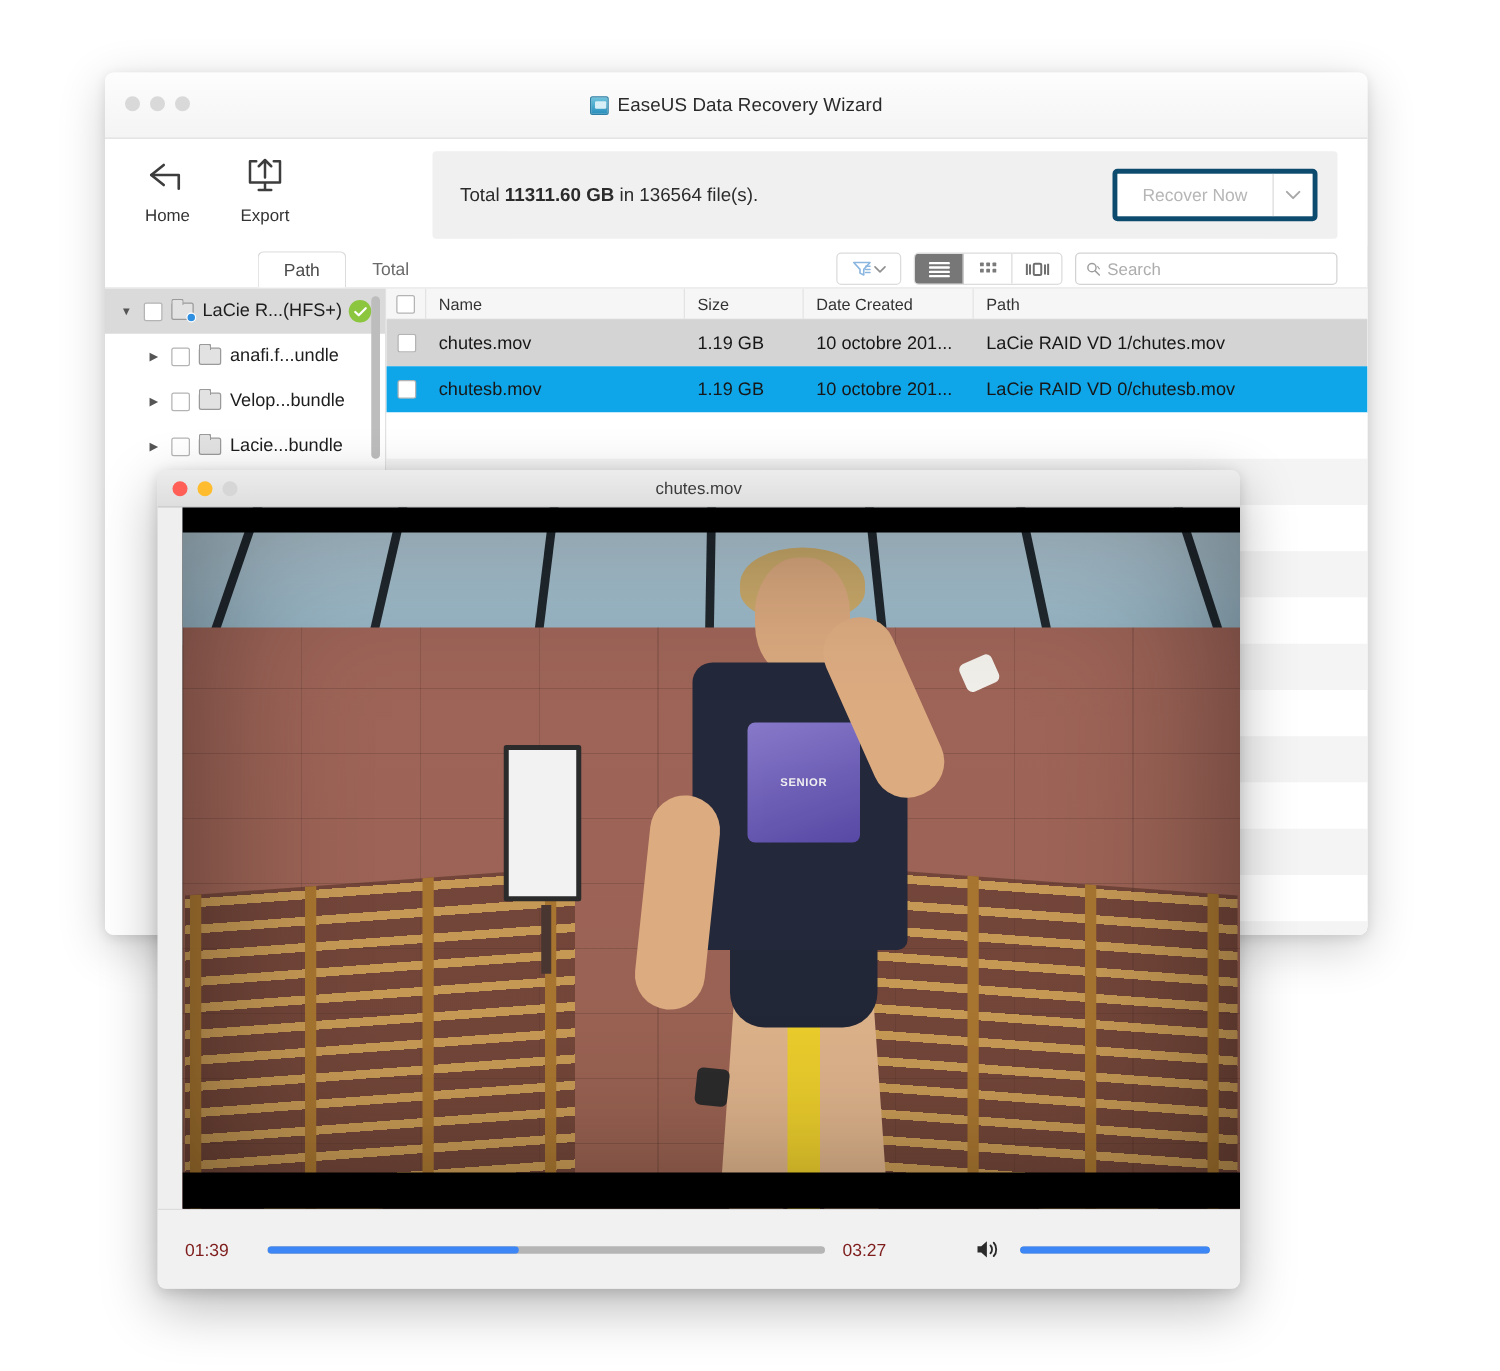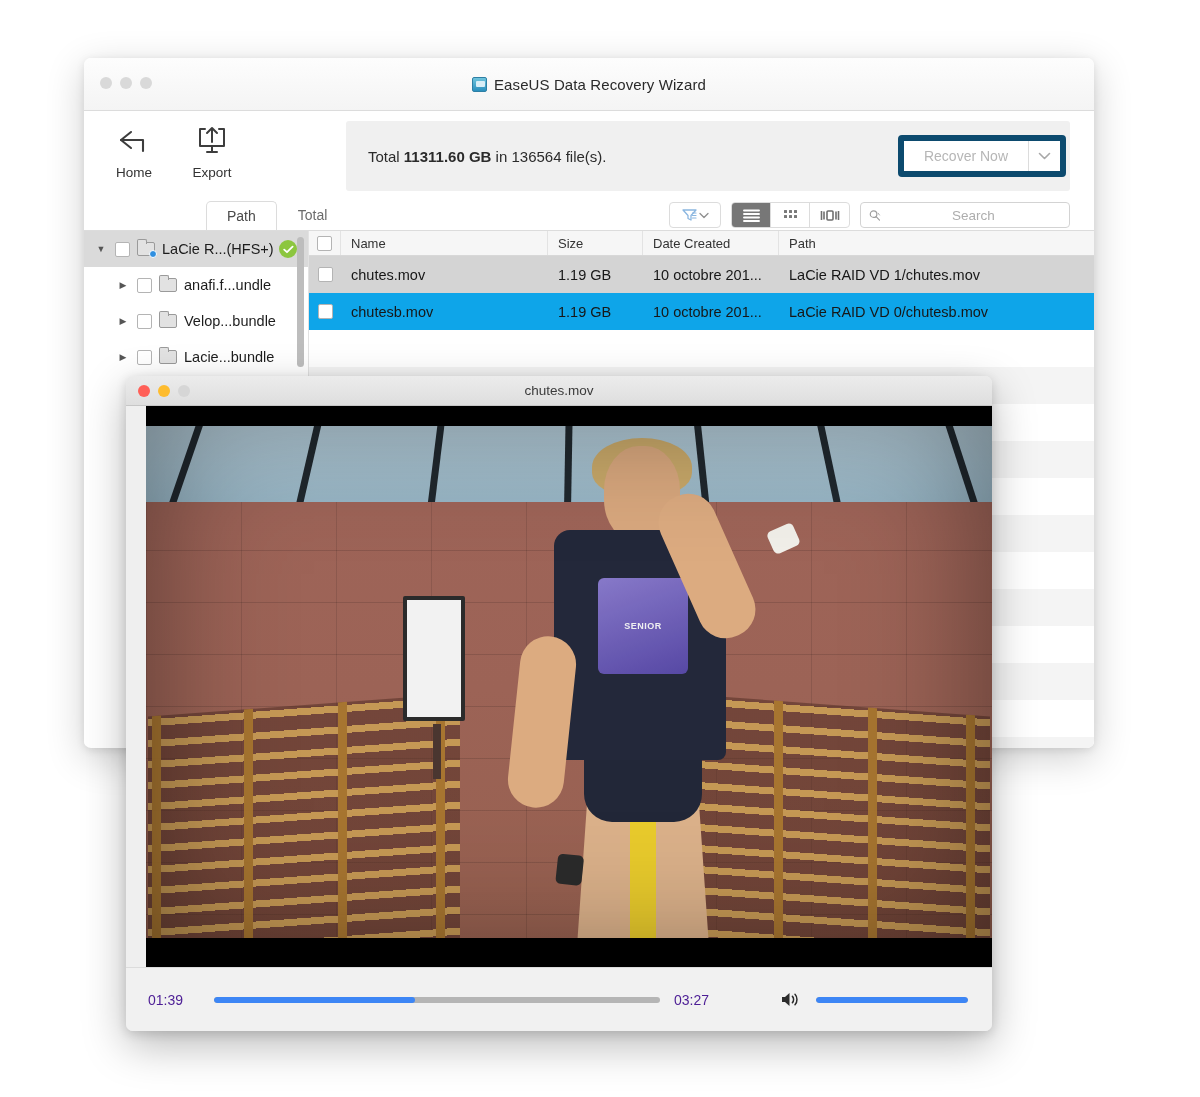--- a/index.html
+++ b/index.html
@@ -45,25 +45,25 @@
   .toolbar { height: 86px; display: flex; align-items: flex-start; background: #ffffff; }
   .tool-left { width: 262px; display: flex; padding: 12px 0 0 24px; gap: 26px; }
   .tool-btn { width: 52px; display: flex; flex-direction: column; align-items: center; gap: 6px; cursor: default; }
   .tool-btn .ic { height: 36px; display: flex; align-items: center; justify-content: center; }
   .tool-btn .lbl { font-size: 13.5px; color: #333; }
 
   .summary-bar {
     flex: 1; margin: 10px 24px 0 0; height: 70px;
     background: #f0f0f0; border-radius: 3px;
     display: flex; align-items: center; justify-content: space-between;
-    padding: 0 4px 0 22px;
+    padding: 0 16px 0 22px;
   }
   .summary-text { font-size: 15px; color: #2b2b2b; }
   .summary-text b { font-weight: 700; }
-  .recover-group { display: flex; height: 42px; border: 6px solid #0c4a6e; border-radius: 4px; background: #fff; overflow: hidden; }
+  .recover-group { display: flex; height: 42px; border: 4px solid #0c4a6e; border-radius: 4px; background: #fff; overflow: hidden; }
   .recover-btn {
     padding: 0 20px; display: flex; align-items: center;
     font-size: 14px; color: #b6b6b6; background: #fff; border: none;
     font-family: inherit; cursor: default;
   }
   .recover-caret {
     width: 32px; display: flex; align-items: center; justify-content: center;
     border-left: 1px solid #dcdcdc; background: #fff;
   }
 
@@ -85,21 +85,21 @@
   .seg { display: flex; height: 26px; border: 1px solid #dcdcdc; border-radius: 4px; overflow: hidden; background: #fff; }
   .seg > div { width: 39px; display: flex; align-items: center; justify-content: center; border-right: 1px solid #dcdcdc; }
   .seg > div:last-child { border-right: none; }
   .seg > div.on { background: #777777; }
   .search-box {
     width: 210px; height: 26px; border: 1px solid #d3d3d3; border-radius: 4px; background: #fff;
     display: flex; align-items: center; padding: 0 8px; gap: 5px;
   }
   .search-box input {
     border: none; outline: none; font-size: 13.5px; color: #333; width: 100%;
-    background: transparent; font-family: inherit; text-align: center;
+    background: transparent; font-family: inherit;
   }
   .search-box input::placeholder { color: #adadad; }
 
   
   .body-split { display: flex; height: 516px; border-top: 1px solid #dcdcdc; }
   .sidebar { width: 225px; position: relative; background: #fff; border-right: 1px solid #e2e2e2; }
   .tree-row {
     height: 36px; display: flex; align-items: center; gap: 7px; padding-right: 8px;
     font-size: 14.5px; color: #1d1d1d; position: relative;
   }
@@ -243,21 +243,21 @@
   }
   .p-leg-l { position: absolute; left: 62px; top: 330px; width: 56px; height: 200px; background: #dbb18a; border-radius: 26px; transform: rotate(4deg); }
   .p-leg-r { position: absolute; left: 128px; top: 330px; width: 56px; height: 200px; background: #dbb18a; border-radius: 26px; transform: rotate(-4deg); }
   .p-yellow { position: absolute; left: 110px; top: 372px; width: 26px; height: 160px; background: #e9cb2c; }
 
   
   .controls {
     height: 64px; background: #f1f1f1; border-top: 1px solid #dcdcdc;
     display: flex; align-items: center; padding: 0 22px;
   }
-  .time { font-size: 14px; color: #4c1d95; width: 52px; }
+  .time { font-size: 14px; color: #7f1d1d; width: 52px; }
   .time.right { margin-left: 14px; }
   .track {
     flex: 0 0 auto; width: 446px; height: 6px; background: #b5b5b5; border-radius: 3px;
     margin-left: 14px; position: relative; overflow: hidden;
   }
   .track .fill { position: absolute; left: 0; top: 0; height: 100%; background: #3d86f5; border-radius: 3px; }
   .vol-wrap { display: flex; align-items: center; gap: 16px; margin-left: 54px; }
   .vol-track { width: 152px; height: 6px; background: #c6c6c6; border-radius: 3px; position: relative; overflow: hidden; }
   .vol-track .fill { position: absolute; left: 0; top: 0; height: 100%; background: #3d86f5; border-radius: 3px; }
 </style>

